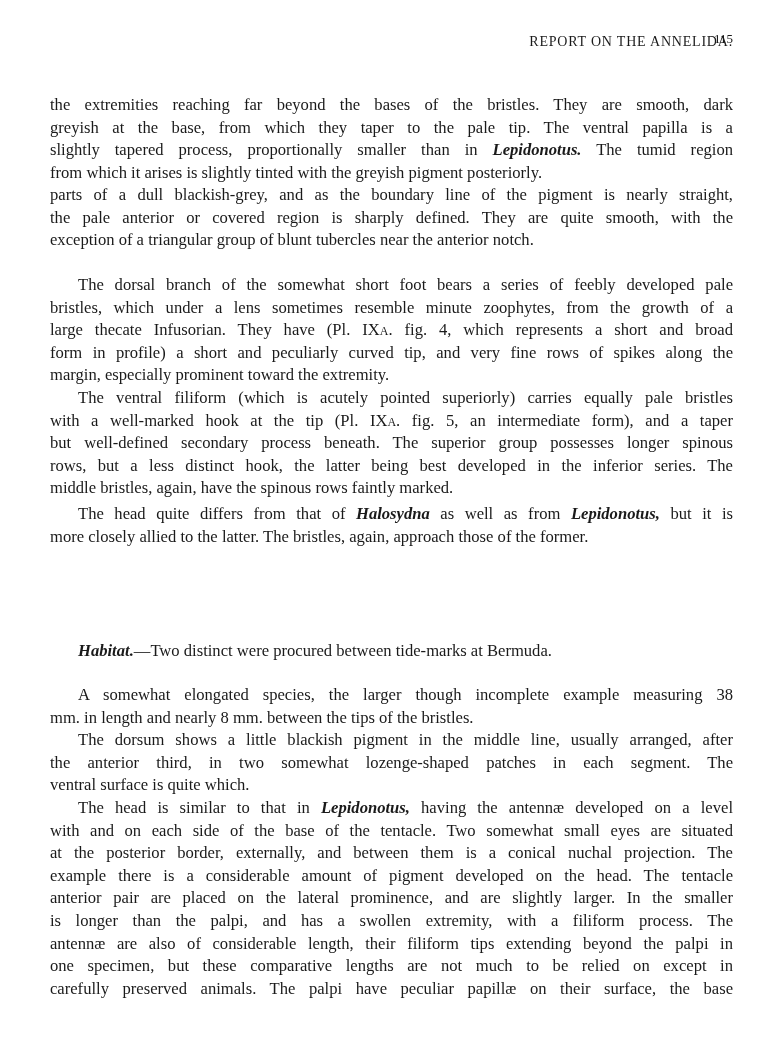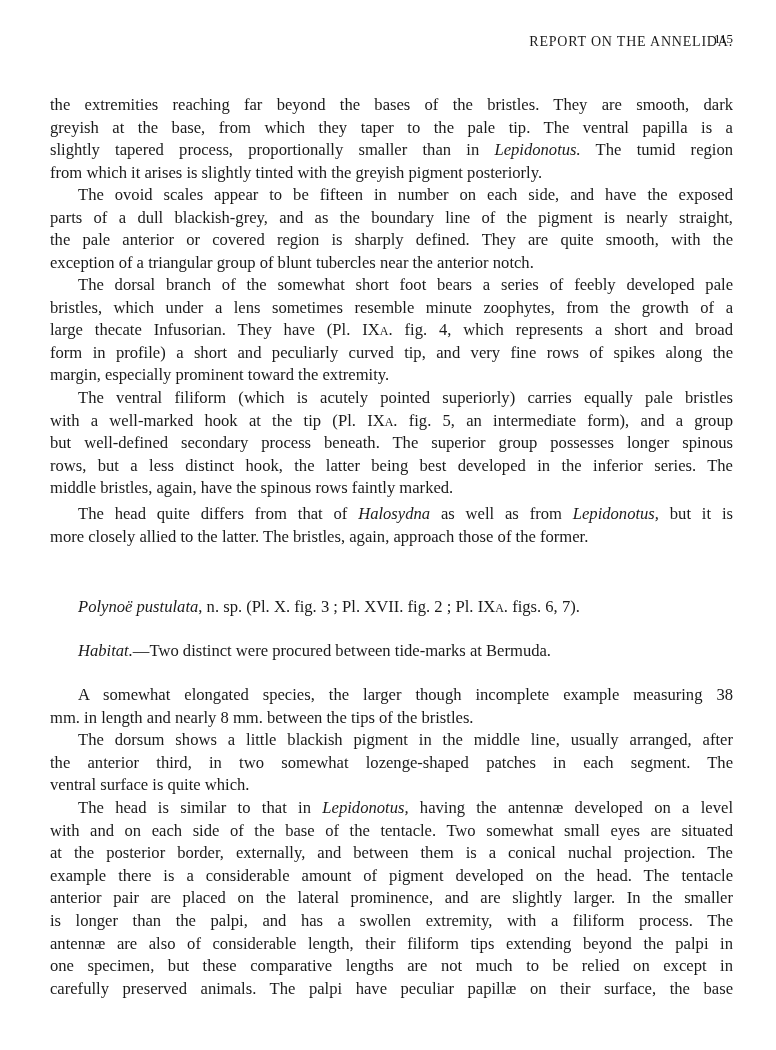--- a/index.html
+++ b/index.html
@@ -16,21 +16,21 @@
   .running-head .title { position: absolute; left: 0; right: 0; text-align: right; top: 3px; }
   .running-head .pageno { position: absolute; right: 0; top: 0; font-size: 13px; letter-spacing: 0; }
   .body { position: absolute; left: 50px; width: 683px; font-size: 16.6px; }
   .line {
     height: 22.6px; line-height: 22.6px; white-space: nowrap;
     text-align: justify; text-align-last: justify;
     overflow: hidden;
   }
   .line.last { text-align-last: left; }
   .line.indent { padding-left: 28px; }
-  .it { font-style: italic; }
+  .it { font-style: italic; font-weight: bold; }
   .sc { font-variant: small-caps; }
   .heading { position: absolute; left: 78px; font-size: 16.6px; white-space: nowrap; line-height: 22px; }
 </style>
 </head>
 <body>
 
 <div class="page">
 
   <div class="running-head">
     <div class="title">REPORT ON THE ANNELIDA.</div>
@@ -38,48 +38,46 @@
   </div>
 
   <div class="body" style="top:94px;">
     <div class="line">the extremities reaching far beyond the bases of the bristles.  They are smooth, dark</div>
     <div class="line">greyish at the base, from which they taper to the pale tip.  The ventral papilla is a</div>
     <div class="line"><span>slightly tapered process, proportionally smaller than in </span><span class="it">Lepidonotus.</span><span>  The tumid region</span></div>
     <div class="line last">from which it arises is slightly tinted with the greyish pigment posteriorly.</div>
   </div>
 
   <div class="body" style="top:184px;">
-    <div class="line indent">The ovoid scales appear to be fifteen in number on each side, and have the exposed</div>
     <div class="line">parts of a dull blackish-grey, and as the boundary line of the pigment is nearly straight,</div>
     <div class="line">the pale anterior or covered region is sharply defined.  They are quite smooth, with the</div>
     <div class="line last">exception of a triangular group of blunt tubercles near the anterior notch.</div>
   </div>
 
   <div class="body" style="top:274px;">
     <div class="line indent">The dorsal branch of the somewhat short foot bears a series of feebly developed pale</div>
     <div class="line">bristles, which under a lens sometimes resemble minute zoophytes, from the growth of a</div>
     <div class="line"><span>large thecate Infusorian.  They have (Pl. IX</span><span class="sc">a</span><span>. fig. 4, which represents a short and broad</span></div>
     <div class="line">form in profile) a short and peculiarly curved tip, and very fine rows of spikes along the</div>
     <div class="line last">margin, especially prominent toward the extremity.</div>
   </div>
 
   <div class="body" style="top:387px;">
     <div class="line indent">The ventral filiform (which is acutely pointed superiorly) carries equally pale bristles</div>
-    <div class="line"><span>with a well-marked hook at the tip (Pl. IX</span><span class="sc">a</span><span>. fig. 5, an intermediate form), and a group</span></div>
+    <div class="line"><span>with a well-marked hook at the tip (Pl. IX</span><span class="sc">a</span><span>. fig. 5, an intermediate form), and a taper</span></div>
     <div class="line">but well-defined secondary process beneath.  The superior group possesses longer spinous</div>
     <div class="line">rows, but a less distinct hook, the latter being best developed in the inferior series.  The</div>
     <div class="line last">middle bristles, again, have the spinous rows faintly marked.</div>
   </div>
 
   <div class="body" style="top:503px;">
     <div class="line indent"><span>The head quite differs from that of </span><span class="it">Halosydna</span><span> as well as from </span><span class="it">Lepidonotus,</span><span> but it is</span></div>
     <div class="line last">more closely allied to the latter.  The bristles, again, approach those of the former.</div>
   </div>
 
-  <div class="heading" style="top:596px;"><span class="it">Polynoë pustulata</span><span>, n. sp. (Pl. X. fig. 3 ; Pl. XVII. fig. 2 ; Pl. IX</span><span class="sc">a</span><span>. figs. 6, 7).</span></div>
 
   <div class="heading" style="top:640px;"><span class="it">Habitat.</span><span>—Two distinct were procured between tide-marks at Bermuda.</span></div>
 
   <div class="body" style="top:684px;">
     <div class="line indent">A somewhat elongated species, the larger though incomplete example measuring 38</div>
     <div class="line last">mm. in length and nearly 8 mm. between the tips of the bristles.</div>
   </div>
 
   <div class="body" style="top:729px;">
     <div class="line indent">The dorsum shows a little blackish pigment in the middle line, usually arranged, after</div>

